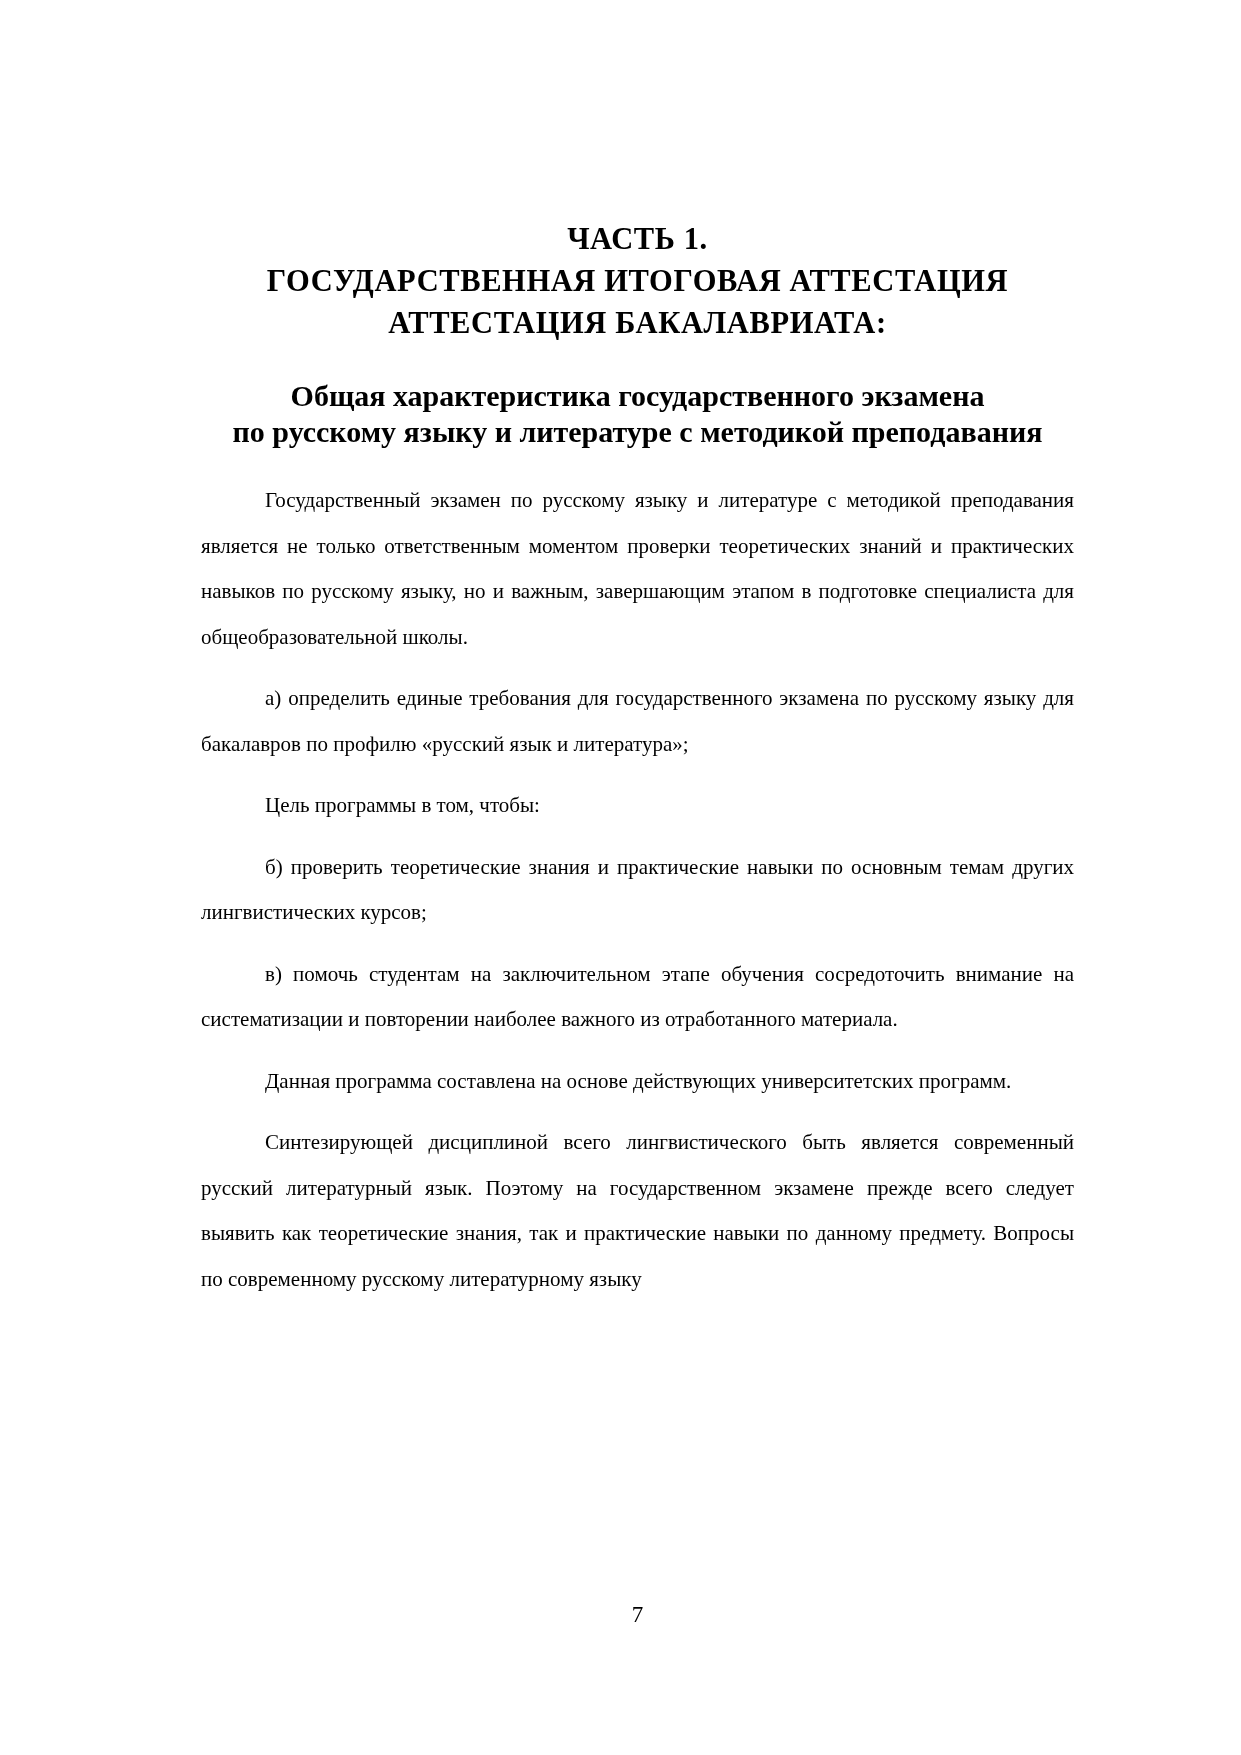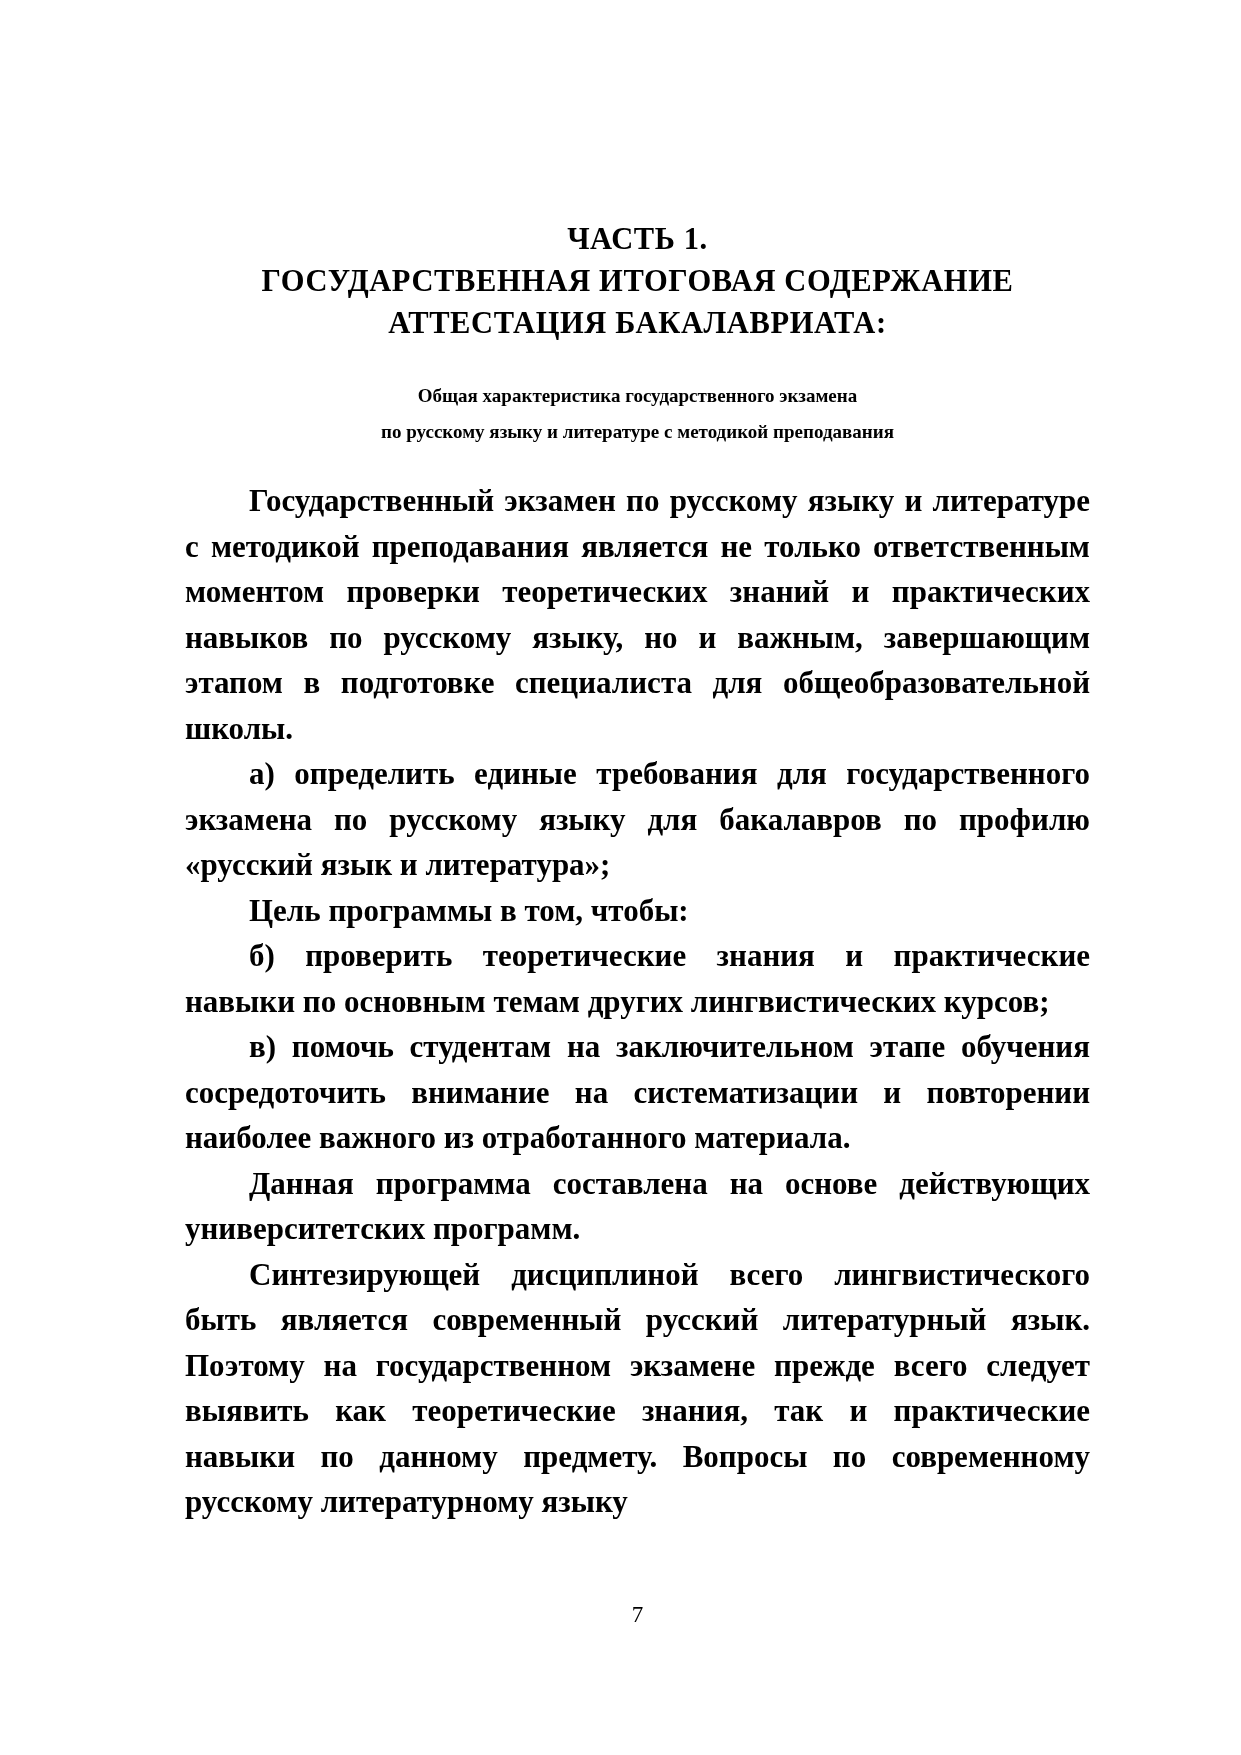--- a/index.html
+++ b/index.html
@@ -37,60 +37,59 @@
     letter-spacing: 0.6px;
     margin: 0 0 0 0;
   }
   .doc-title .line {
     display: block;
     white-space: nowrap;
   }
   .subtitle {
     text-align: center;
     font-weight: bold;
-    font-size: 19px;
+    font-size: 30px;
     line-height: 36px;
     margin: 34px 0 0 0;
   }
   .subtitle .line {
     display: block;
     white-space: nowrap;
   }
   .body-text {
     margin-top: 28px;
   }
   p.para {
-    margin: 0;
+    margin: 16px;
     text-align: justify;
     text-indent: 64px;
-    font-size: 31px;
+    font-size: 21px;
     line-height: 45.5px;
     hyphens: none;
-    font-weight: bold;
   }
   .page-number {
     position: absolute;
     left: 0;
     top: 1602px;
     width: 1241px;
     text-align: center;
     font-size: 23px;
     font-family: "Liberation Serif", "DejaVu Serif", serif;
   }
 </style>
 </head>
 <body>
 
 <div class="page">
 
   <div class="content">
 
     <h1 class="doc-title">
       <span class="line">ЧАСТЬ 1.</span>
-      <span class="line">ГОСУДАРСТВЕННАЯ ИТОГОВАЯ СОДЕРЖАНИЕ</span>
+      <span class="line">ГОСУДАРСТВЕННАЯ ИТОГОВАЯ АТТЕСТАЦИЯ</span>
       <span class="line">АТТЕСТАЦИЯ БАКАЛАВРИАТА:</span>
     </h1>
 
     <h2 class="subtitle">
       <span class="line">Общая характеристика государственного экзамена</span>
       <span class="line">по русскому языку и литературе с методикой преподавания</span>
     </h2>
 
     <div class="body-text">
       <p class="para">Государственный экзамен по русскому языку и литературе с методикой преподавания является не только ответственным моментом проверки теоретических знаний и практических навыков по русскому языку, но и важным, завершающим этапом в подготовке специалиста для общеобразовательной школы.</p>

